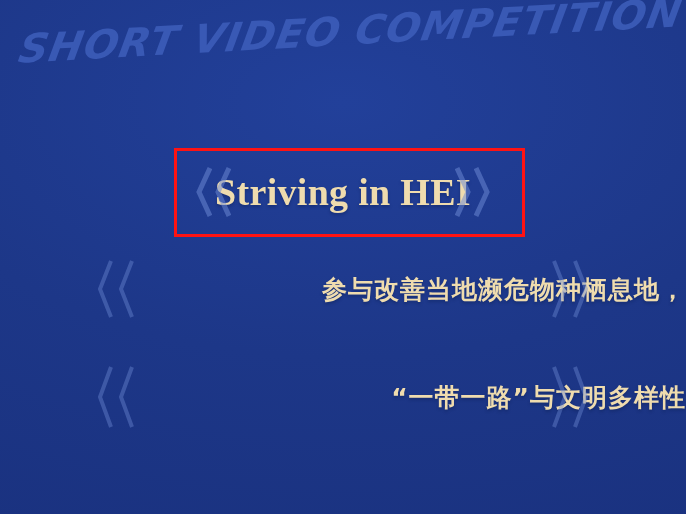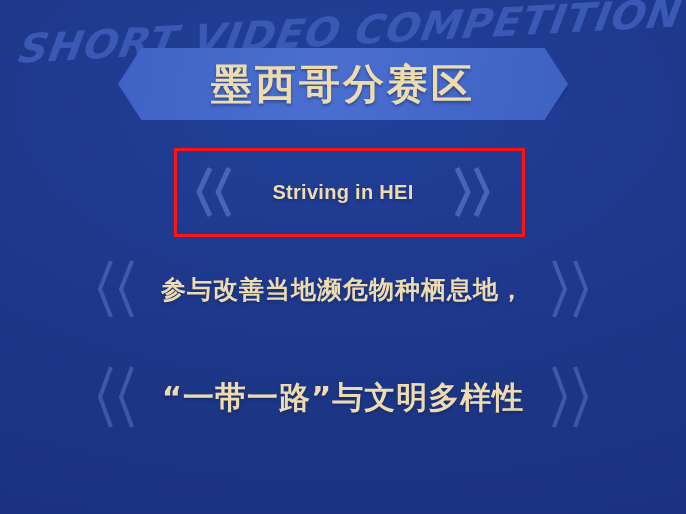--- a/index.html
+++ b/index.html
@@ -110,73 +110,67 @@
     position: absolute;
     left: 0;
     right: 0;
     top: 157px;
     height: 70px;
     display: flex;
     align-items: center;
     justify-content: center;
   }
   .hl-text {
-    font-family: Liberation Sans, sans-serif;
-    font-size: 20px;
+    font-family: Liberation Serif, serif;
+    font-size: 38px;
     font-weight: 700;
     letter-spacing: .3px;
     color: #efdcae;
     text-shadow: 0 2px 3px rgba(12,30,80,.4);
     white-space: nowrap;
   }
   .hl-row .chev-l { left: 196px; }
   .hl-row .chev-r { right: 196px; }
 
   
   .block {
     position: absolute;
     left: 0;
     right: 0;
     display: flex;
     align-items: center;
-    justify-content: center;
+    justify-content: flex-end;
   }
   .block-2 { top: 250px; height: 78px; }
   .block-3 { top: 355px; height: 84px; }
 
   .cn-lines {
     text-align: center;
     font-family: "DejaVu Sans", "Liberation Sans", sans-serif;
     font-weight: 700;
     color: #efdcae;
     text-shadow: 0 2px 3px rgba(12,30,80,.42);
     line-height: 1.32;
     white-space: nowrap;
   }
   .cn-lines .ln { display: block; }
   .block-2 .cn-lines { font-size: 25px; letter-spacing: 1px; }
-  .block-3 .cn-lines { font-size: 31px; letter-spacing: 1px; }
+  .block-3 .cn-lines { font-size: 25px; letter-spacing: 1px; }
 
   .block .chev-l { left: 96px; }
   .block .chev-r { right: 96px; }
   .block .chev path { stroke-width: 4; opacity: .42; }
 </style>
 </head>
 <body>
 
 <div id="slide">
 
   <div class="watermark">SHORT VIDEO COMPETITION</div>
 
-  <div class="ribbon-wrap">
-    <div class="ribbon-shadow"></div>
-    <div class="ribbon">
-      <span class="ribbon-title">墨西哥分赛区</span>
-    </div>
-  </div>
 
   <div class="hl-row">
     <span class="chev chev-l">
       <svg width="16" height="54" viewBox="0 0 16 54">
           <path d="M14 3 L3 27 L14 51"></path>
         </svg>
       <svg width="16" height="54" viewBox="0 0 16 54">
           <path d="M14 3 L3 27 L14 51"></path>
         </svg>
     </span>

